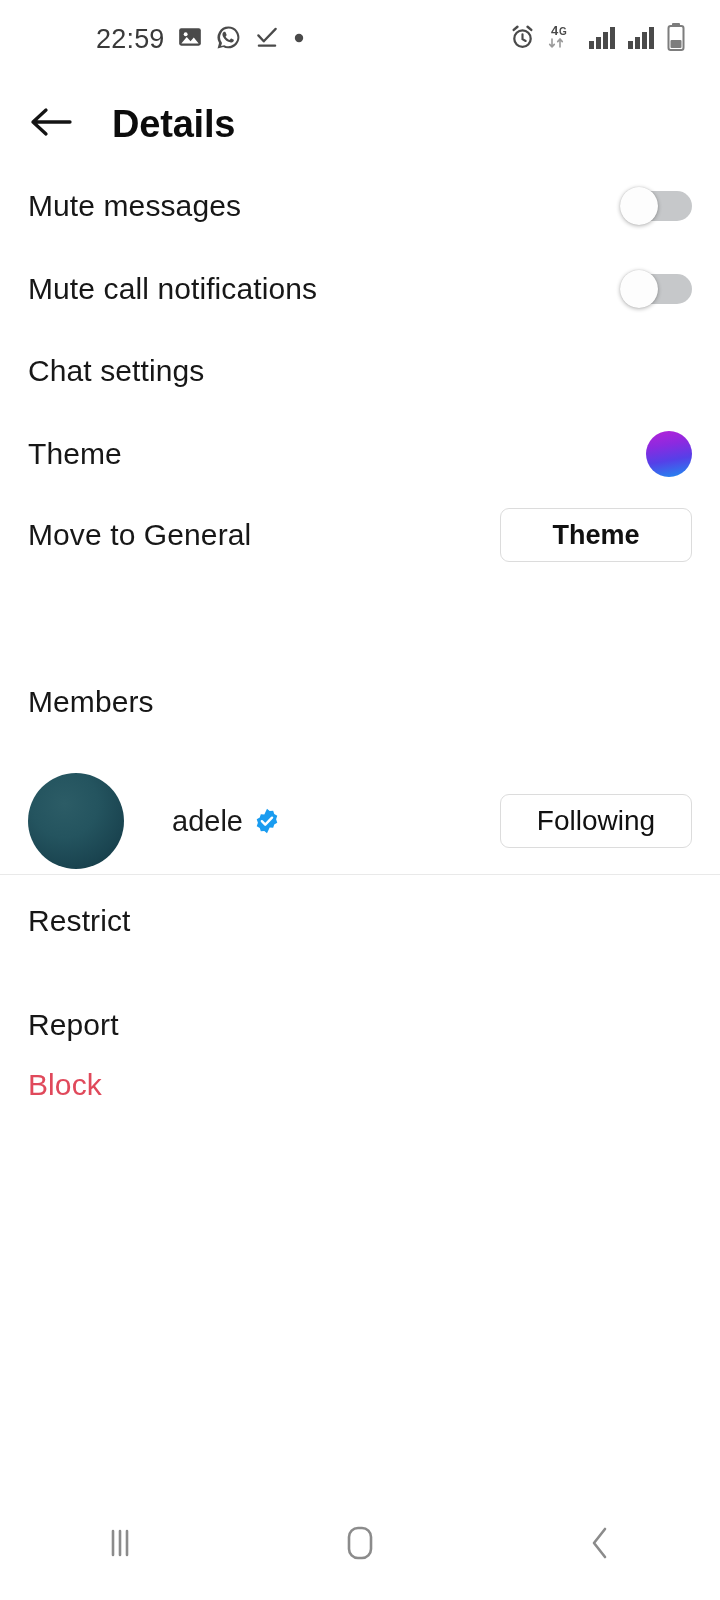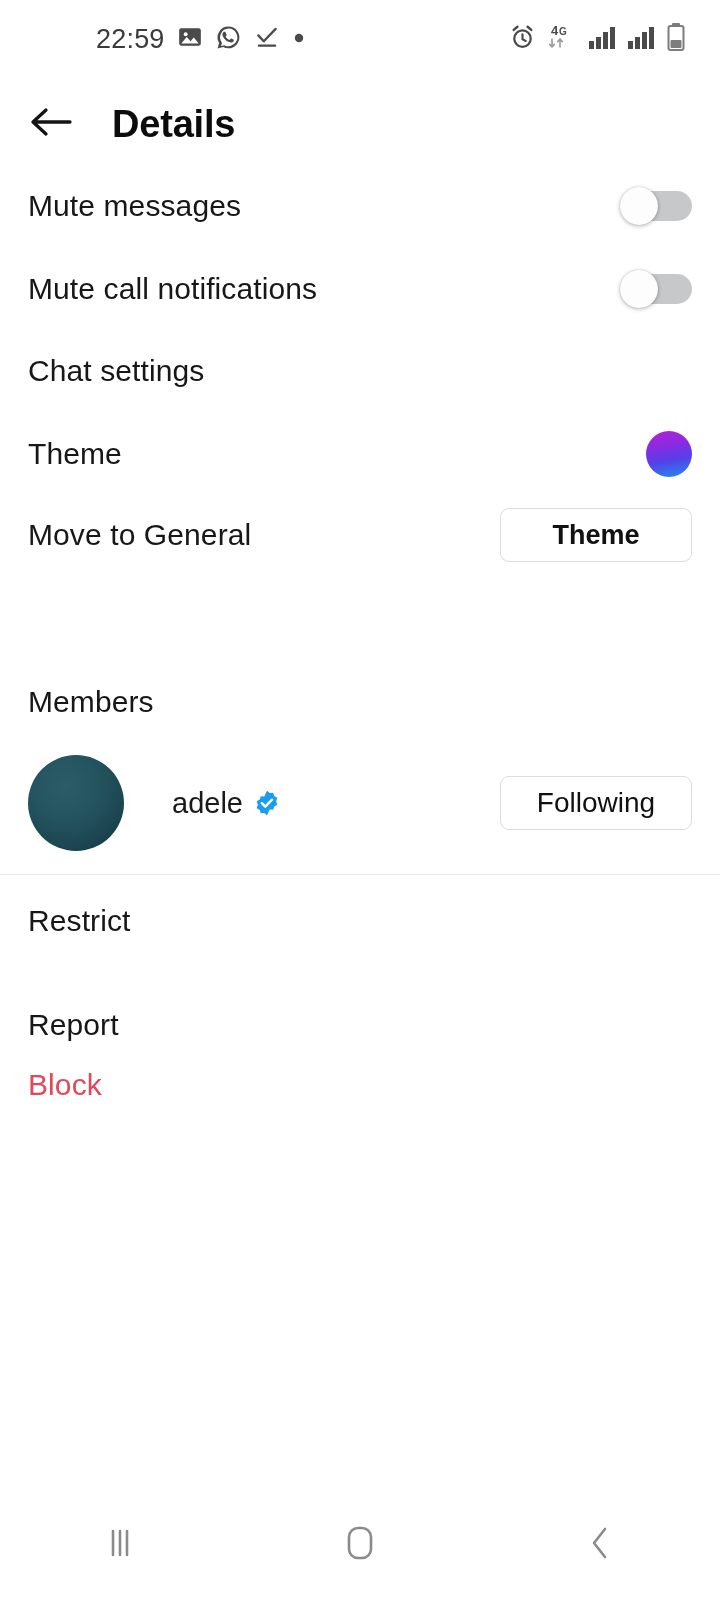--- a/index.html
+++ b/index.html
@@ -217,21 +217,21 @@
   <div class="row" style="top:507px; height:56px;">
     <span class="row-label">Move to General</span>
     <span class="btn-outline btn-move">Theme</span>
   </div>
 
 
   <div class="row" style="top:678px; height:48px;">
     <span class="row-label section">Members</span>
   </div>
 
-  <div class="member-row" style="top:755px; height:96px;">
+  <div class="member-row" style="top:773px; height:96px;">
     <span class="avatar"></span>
     <span class="member-name-wrap">
       <span class="member-name">adele</span>
       <span class="verified">
         <svg width="28" height="28" viewBox="0 0 24 24">
           <path d="M12 1.6l2.3 1.9 3-.3.9 2.9 2.6 1.5-1 2.9 1 2.9-2.6 1.5-.9 2.9-3-.3L12 22.4l-2.3-1.9-3 .3-.9-2.9L3.2 16.4l1-2.9-1-2.9 2.6-1.5.9-2.9 3 .3z" fill="#1a9cf0"></path>
           <path d="M7.6 12.2l2.9 2.9 5.8-5.9" stroke="#ffffff" stroke-width="2.1" fill="none" stroke-linecap="round" stroke-linejoin="round"></path>
         </svg>
       </span>
     </span>

